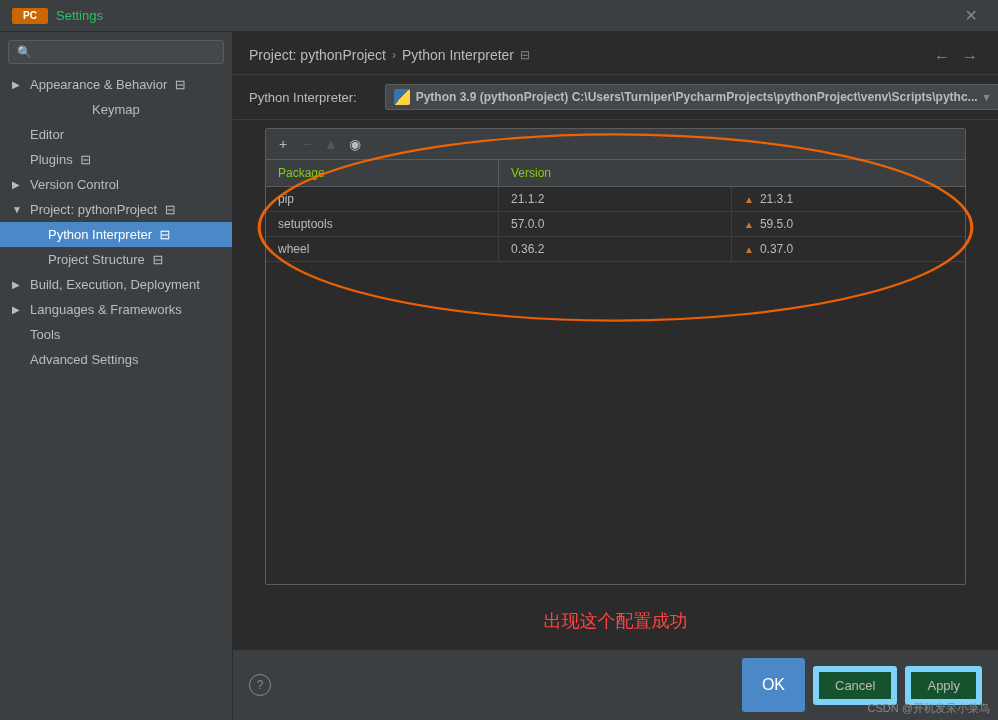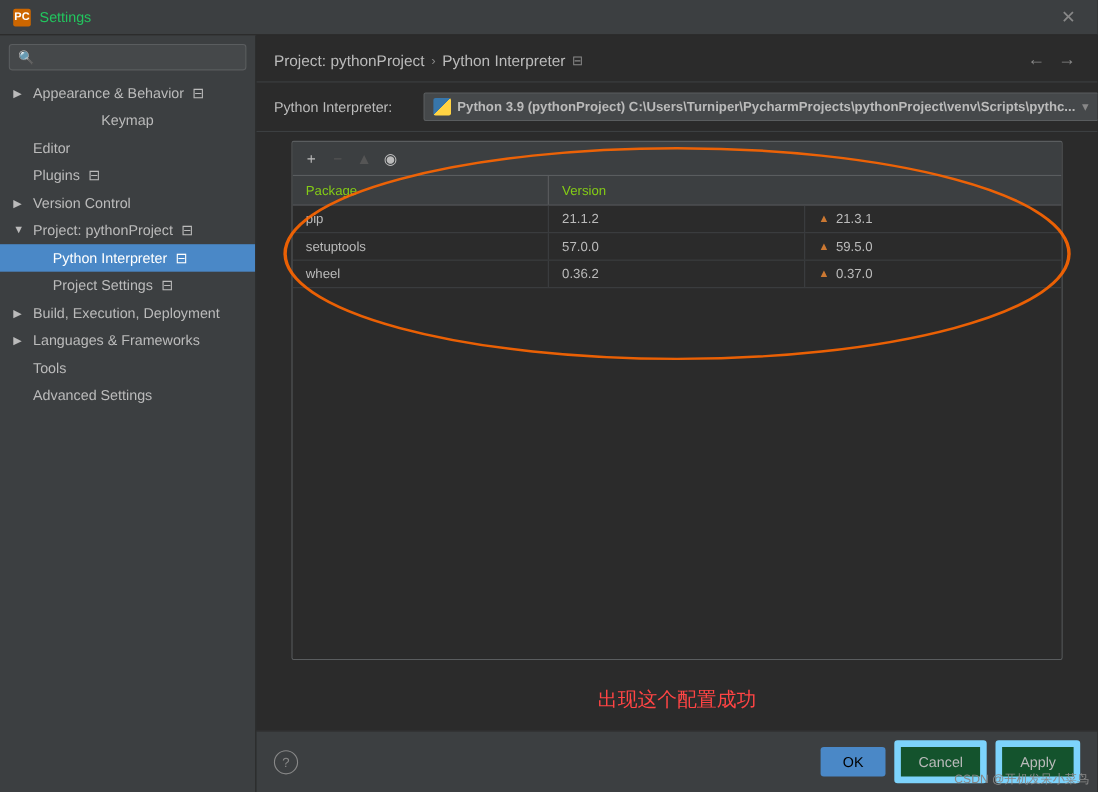--- a/index.html
+++ b/index.html
@@ -19,21 +19,21 @@
     .title-bar {
       background: #3c3f41;
       height: 32px;
       display: flex;
       align-items: center;
       padding: 0 12px;
       border-bottom: 1px solid #2b2b2b;
       flex-shrink: 0;
     }
     .title-bar-icon {
-      width: 16px;
+      width: 36px;
       height: 16px;
       background: #cc6600;
       border-radius: 2px;
       margin-right: 8px;
       font-size: 10px;
       color: white;
       display: flex;
       align-items: center;
       justify-content: center;
       font-weight: bold;
@@ -329,26 +329,26 @@
       cursor: pointer;
       font-size: 12px;
     }
     .bottom-right {
       display: flex;
       gap: 8px;
       align-items: center;
     }
     .btn-primary {
       background: #4a88c7;
-      color: #000000;
+      color: #ffffff;
       border: none;
-      padding: 6px 20px;
+      padding: 18px 20px;
       border-radius: 3px;
       cursor: pointer;
-      font-size: 13px;
+      font-size: 16px;
     }
     .btn-secondary {
       background: #14532d;
       color: #bbbbbb;
       border: 6px solid #7dd3fc;
       padding: 6px 16px;
       border-radius: 3px;
       cursor: pointer;
       font-size: 13px;
     }
@@ -417,21 +417,21 @@
       <span>Project: pythonProject</span>
       <span class="sidebar-icon">⊟</span>
     </div>
 
     <div class="sidebar-item child2 active">
       <span>Python Interpreter</span>
       <span class="sidebar-icon">⊟</span>
     </div>
 
     <div class="sidebar-item child2">
-      <span>Project Settings</span>
+      <span>Project Structure</span>
       <span class="sidebar-icon">⊟</span>
     </div>
 
     <div class="sidebar-item">
       <span class="arrow">▶</span>
       <span>Build, Execution, Deployment</span>
     </div>
 
     <div class="sidebar-item">
       <span class="arrow">▶</span>

